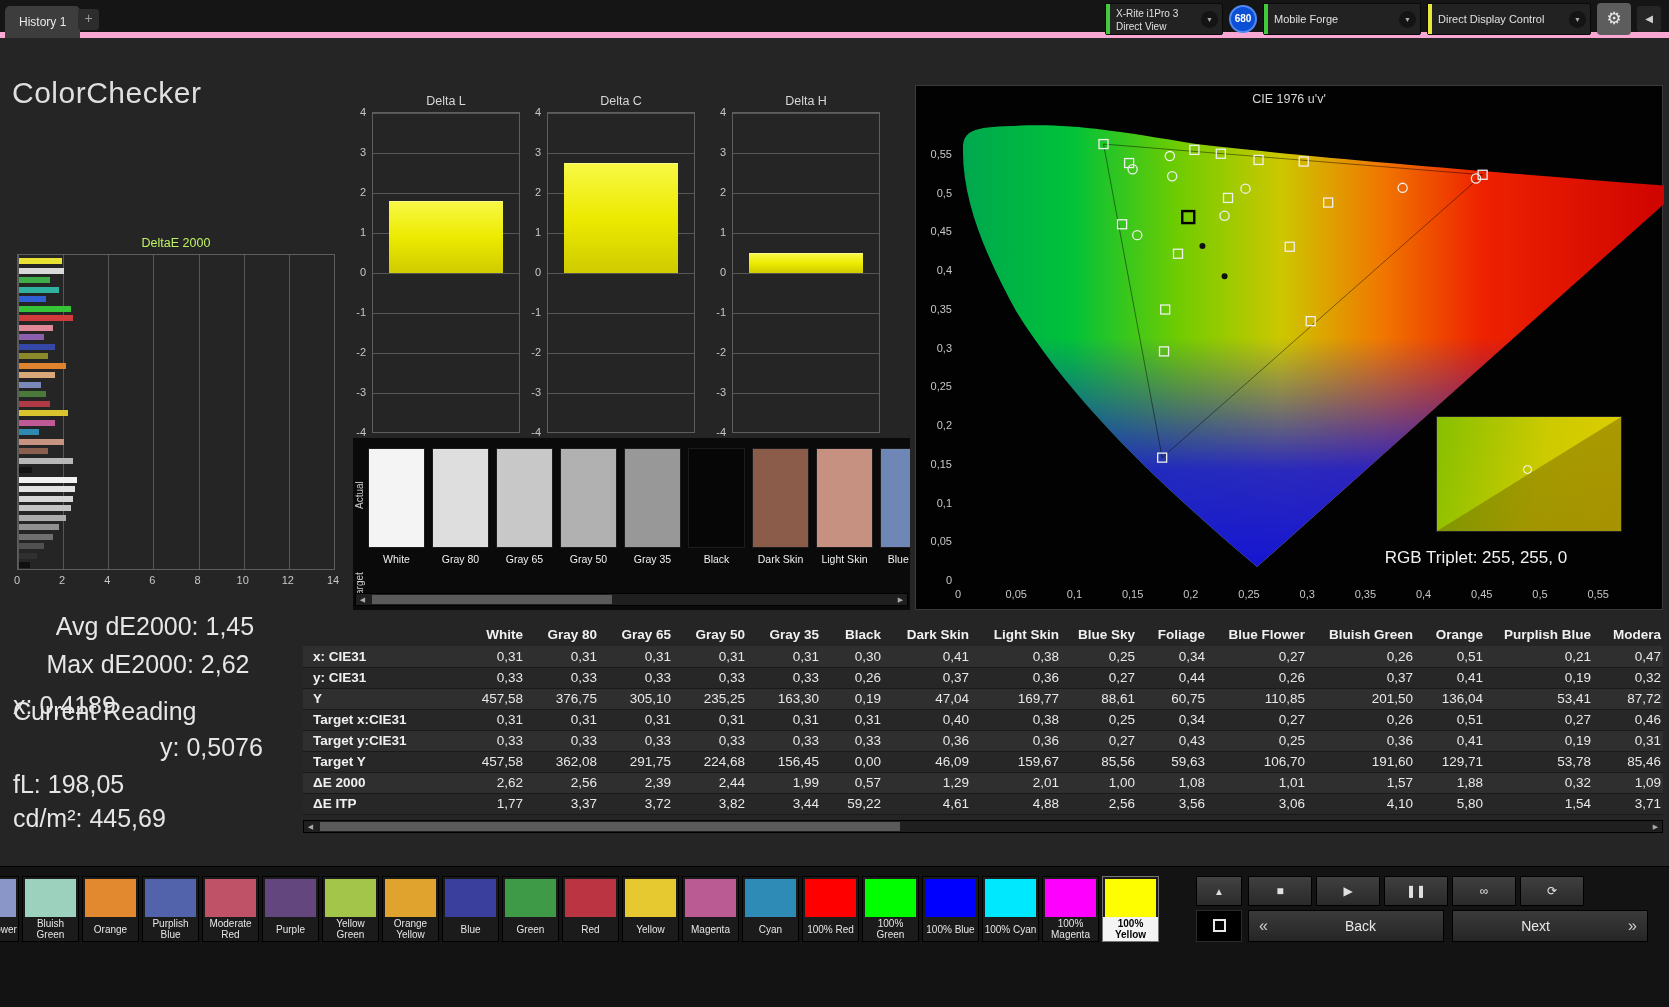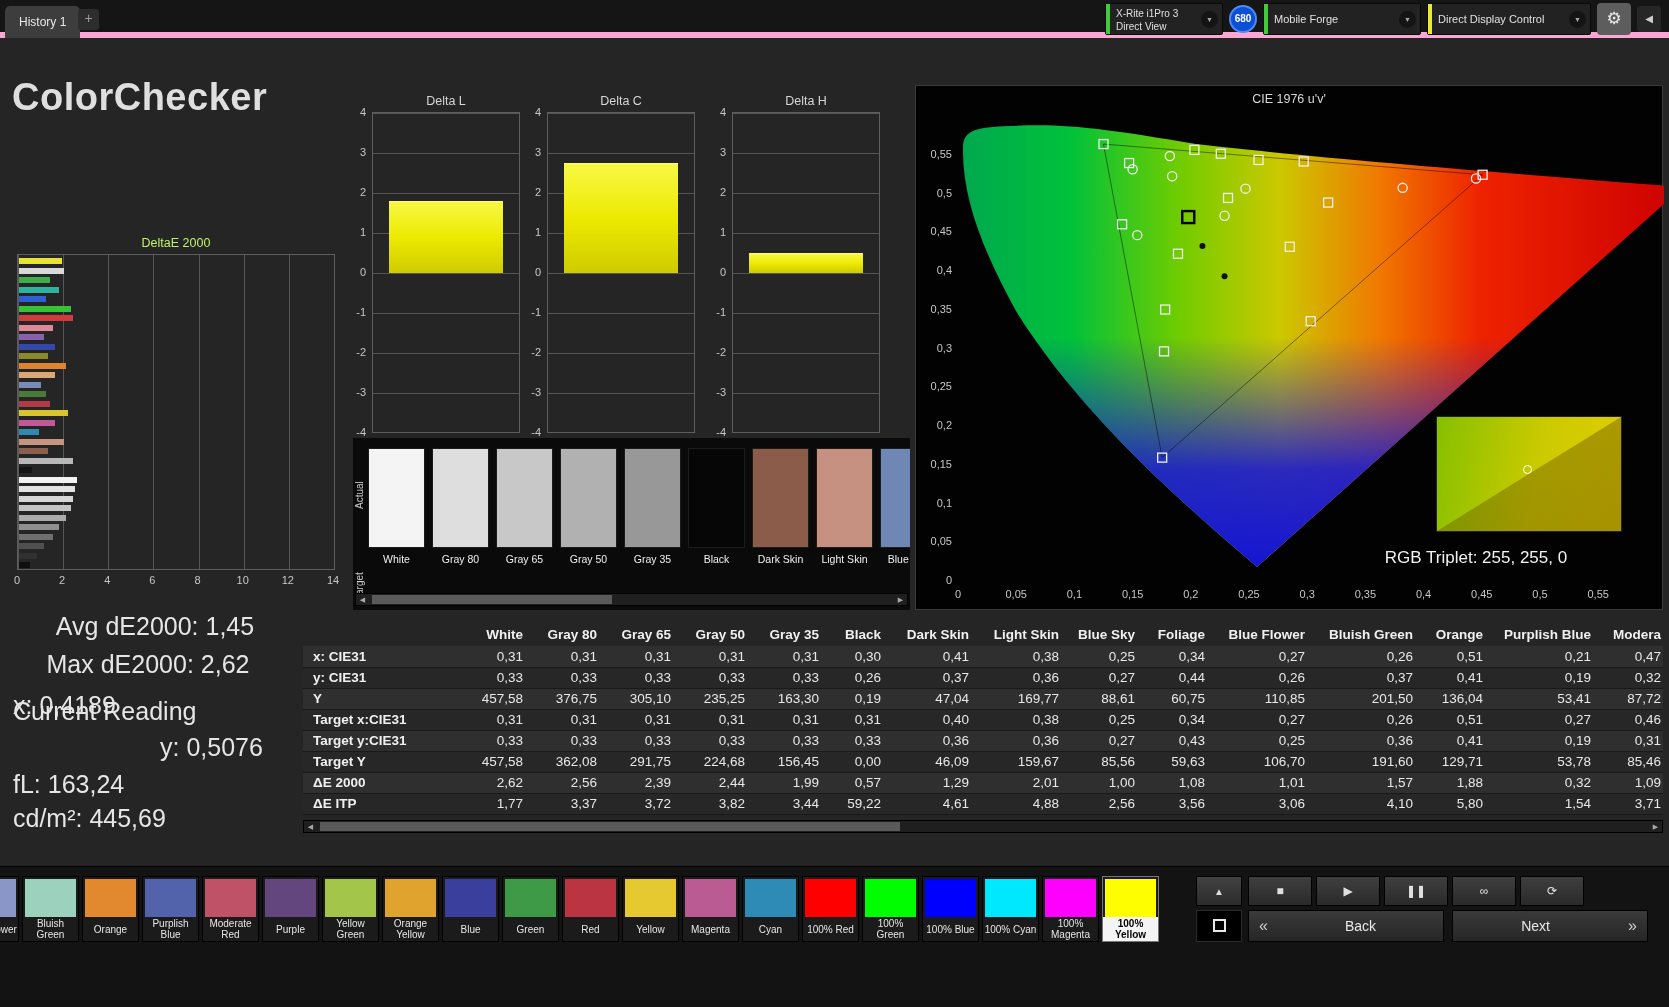--- a/index.html
+++ b/index.html
@@ -18,21 +18,21 @@
   .dd .l1{display:block;font-size:11px;line-height:30px;}
   .dd .ddarrow{position:absolute;right:4px;top:7px;width:17px;height:17px;border-radius:50%;background:#141414;color:#a8a8a8;font-size:7px;text-align:center;line-height:17px;}
   .dd-meter{left:1105px;width:118px;}
   .dd-forge{left:1263px;width:158px;}
   .dd-ddc{left:1427px;width:164px;}
   .badge{position:absolute;left:1229px;top:5px;width:28px;height:28px;border-radius:50%;background:#0b4fd6;border:2px solid #5188f2;color:#fff;font-size:10px;font-weight:bold;text-align:center;line-height:23px;}
   .gearbtn{position:absolute;left:1597px;top:3px;width:34px;height:32px;background:#5d5d5d;border-radius:4px;color:#e8e8e8;font-size:17px;text-align:center;line-height:31px;}
   .collapsebtn{position:absolute;left:1637px;top:6px;width:24px;height:26px;background:#262626;border-radius:3px;color:#cfcfcf;font-size:10px;line-height:26px;text-align:center;}
 
   
-  .pagetitle{position:absolute;left:12px;top:76px;font-size:38px;color:#dfdfdf;letter-spacing:0.5px;font-weight:bold;}
+  .pagetitle{position:absolute;left:12px;top:76px;font-size:30px;color:#dfdfdf;letter-spacing:0.5px;}
 
   
   .detitle{position:absolute;left:17px;top:236px;width:318px;text-align:center;font-size:12.5px;color:#bef264;}
   .deplot{position:absolute;left:17px;top:254px;width:318px;height:316px;border:1px solid #5e5e5e;background:repeating-linear-gradient(to right,#565656 0 1px,transparent 1px 45.14px);}
   .debars{position:absolute;left:1px;top:3px;right:1px;bottom:1px;overflow:hidden;}
   .debar{height:6px;margin-bottom:3.5px;}
   .dexticks{position:absolute;left:17px;top:574px;width:320px;height:14px;}
   .dexticks span{position:absolute;top:0;transform:translateX(-50%);font-size:11px;color:#c8c8c8;}
 
   
@@ -382,21 +382,21 @@
         <span class="ring"></span>
       </div>
     <div class="rgbtext">RGB Triplet: 255, 255, 0</div>
   </div>
 
   <div class="stat stat-avg">Avg dE2000: 1,45</div>
   <div class="stat stat-max">Max dE2000: 2,62</div>
   <div class="stat stat-cur">Current Reading</div>
   <div class="stat stat-x">x: 0,4189</div>
   <div class="stat stat-y">y: 0,5076</div>
-  <div class="stat stat-fl">fL: 163,24</div>
+  <div class="stat stat-fl">fL: 198,05</div>
   <div class="stat stat-cd">cd/m²: 445,69</div>
 
   <div class="tablewrap">
     <table>
       <colgroup id="cols">
           <col style="width: 160px;">
           <col style="width: 70px;">
           <col style="width: 74px;">
           <col style="width: 74px;">
           <col style="width: 74px;">

